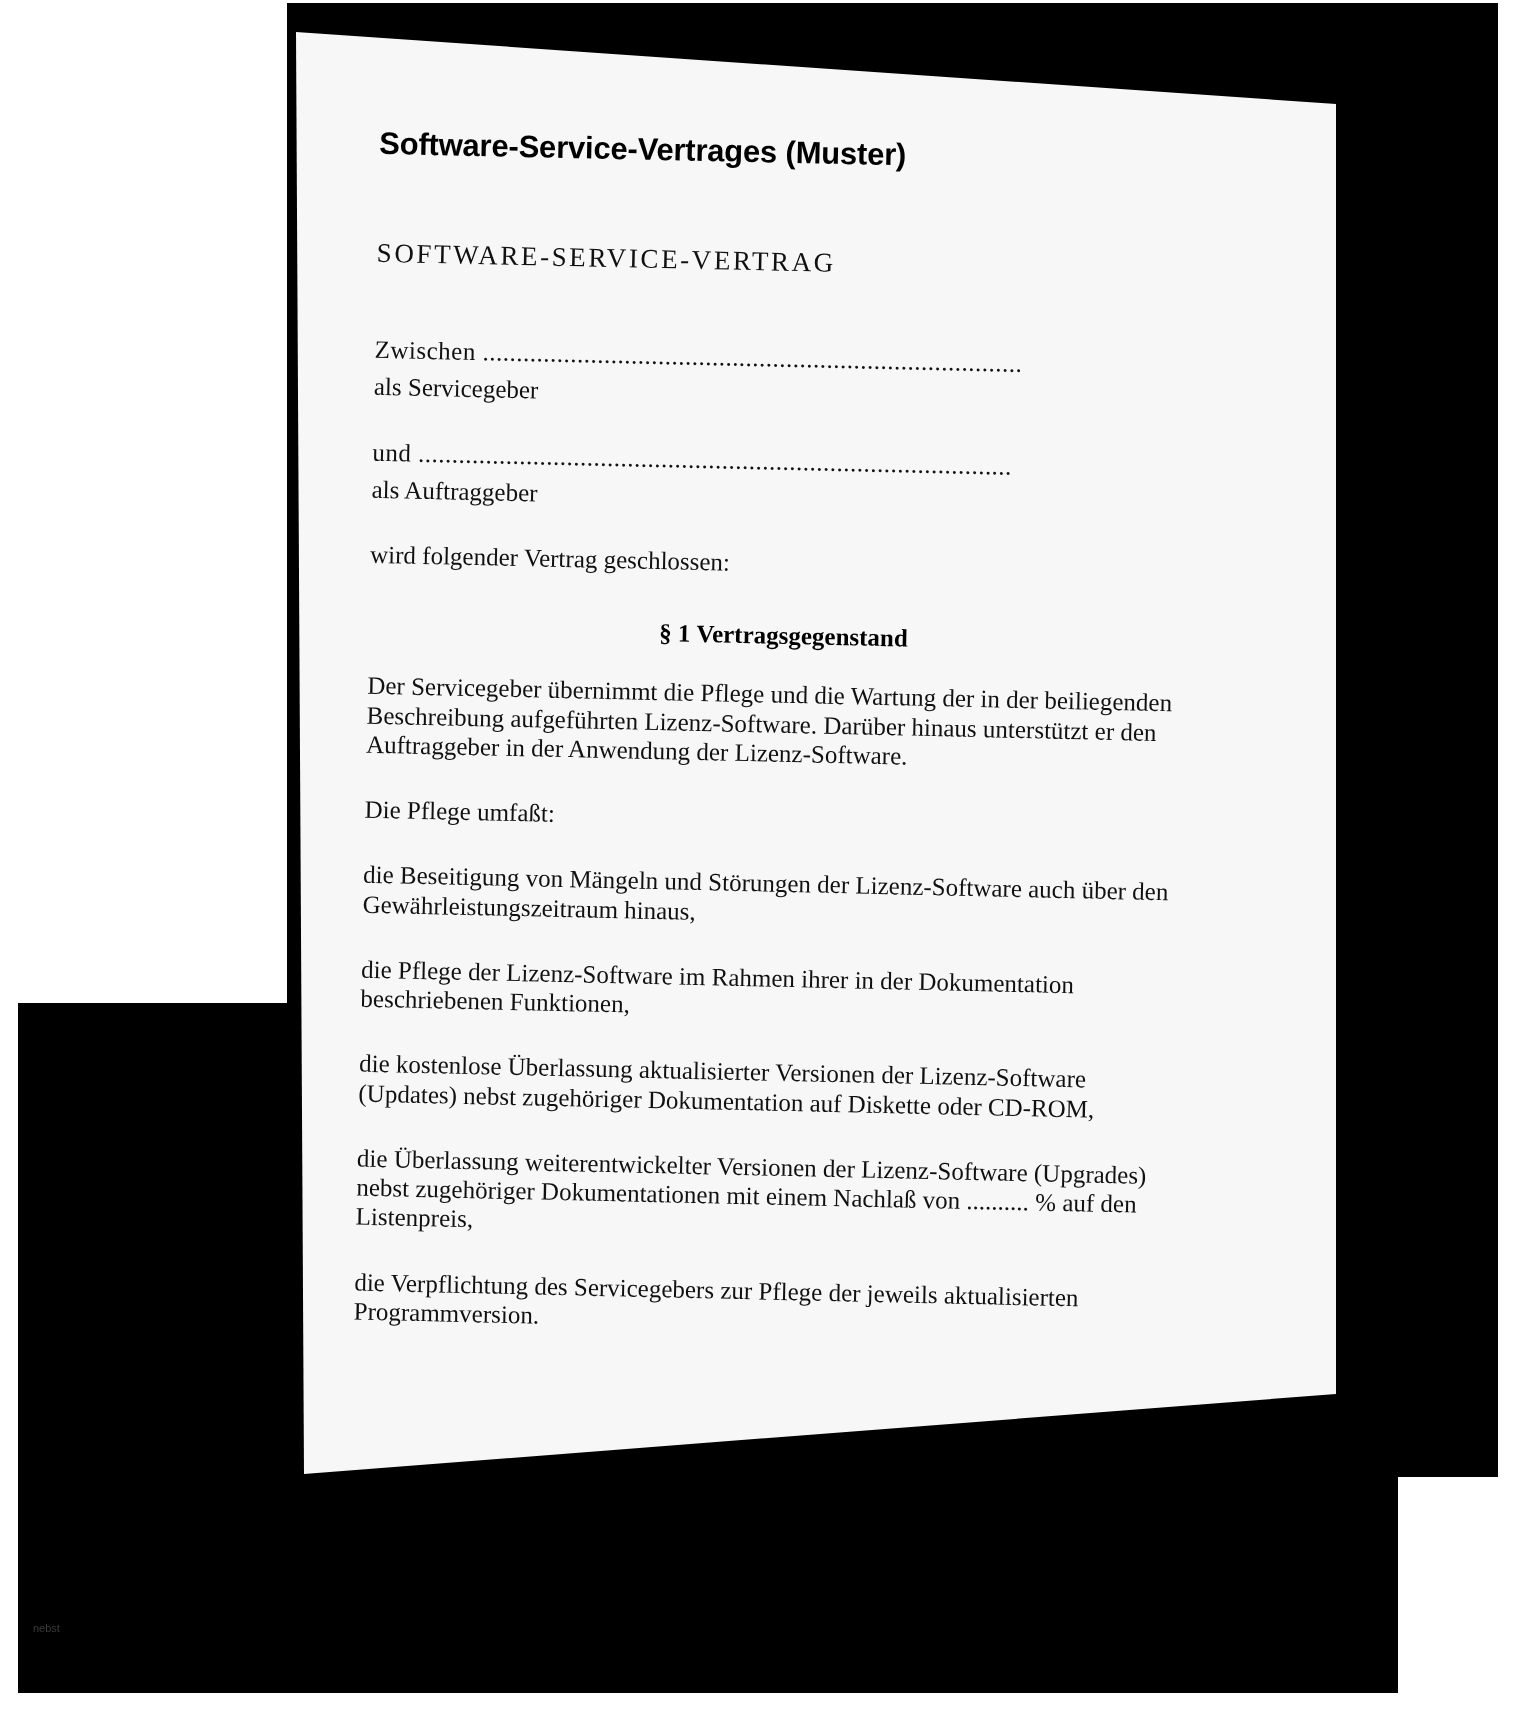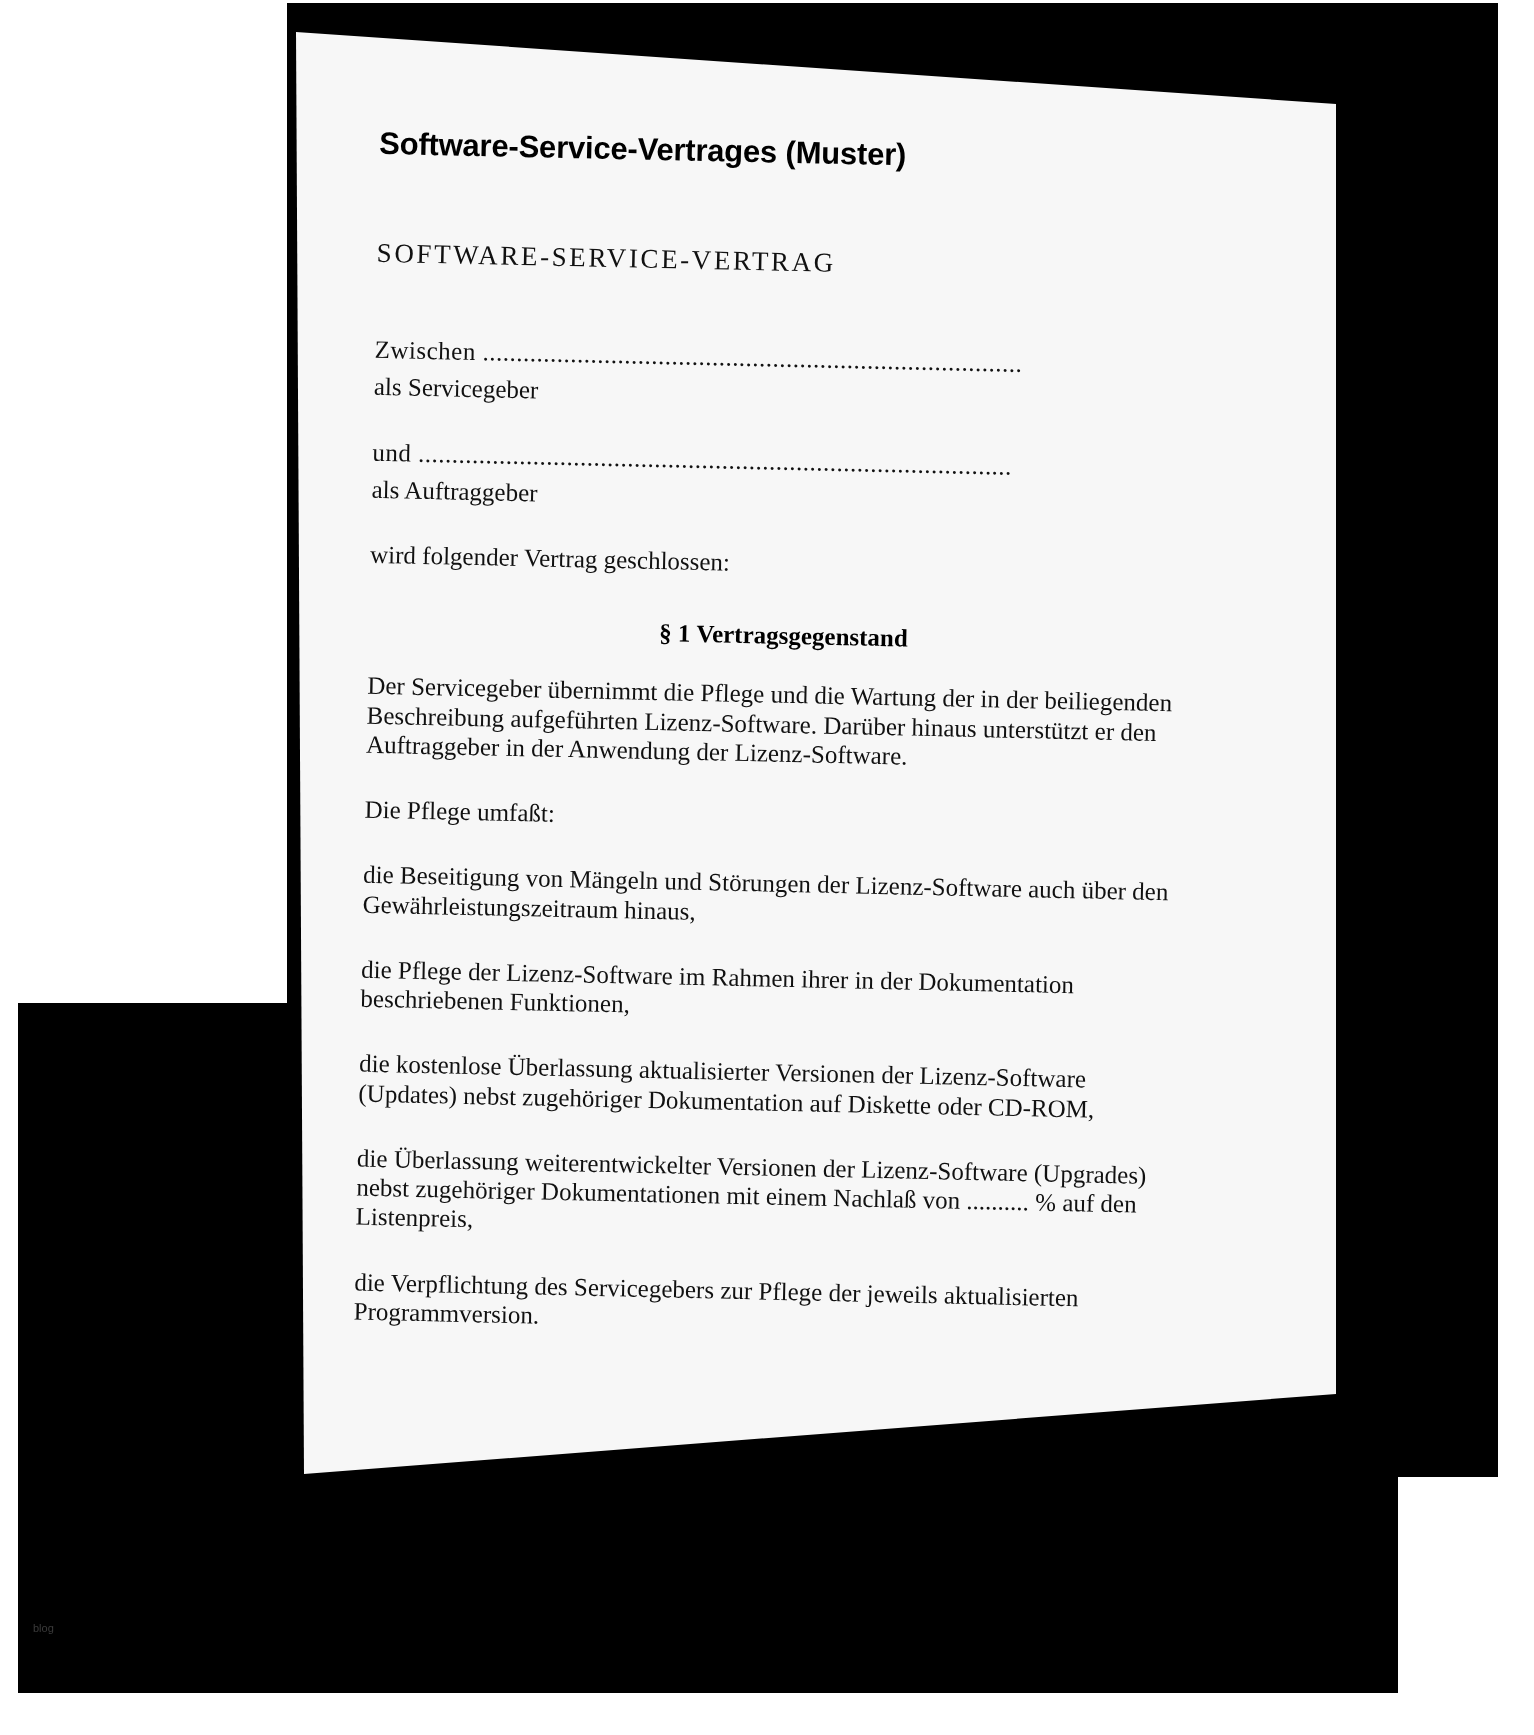--- a/index.html
+++ b/index.html
@@ -160,16 +160,16 @@
         <p class="para gap-lg">die Pflege der Lizenz-Software im Rahmen ihrer in der Dokumentation beschriebenen Funktionen,</p>
         <p class="para gap-lg">die kostenlose Überlassung aktualisierter Versionen der Lizenz-Software (Updates) nebst zugehöriger Dokumentation auf Diskette oder CD-ROM,</p>
         <p class="para gap-lg">die Überlassung weiterentwickelter Versionen der Lizenz-Software (Upgrades) nebst zugehöriger Dokumentationen mit einem Nachlaß von .......... % auf den Listenpreis,</p>
         <p class="para">die Verpflichtung des Servicegebers zur Pflege der jeweils aktualisierten Programmversion.</p>
 
       </div>
     </div>
   </div>
 
   <div id="corner-artifact">
-    <span>blog</span>
+    <span>nebst</span>
   </div>
 
 </div>
 
 </body></html>

